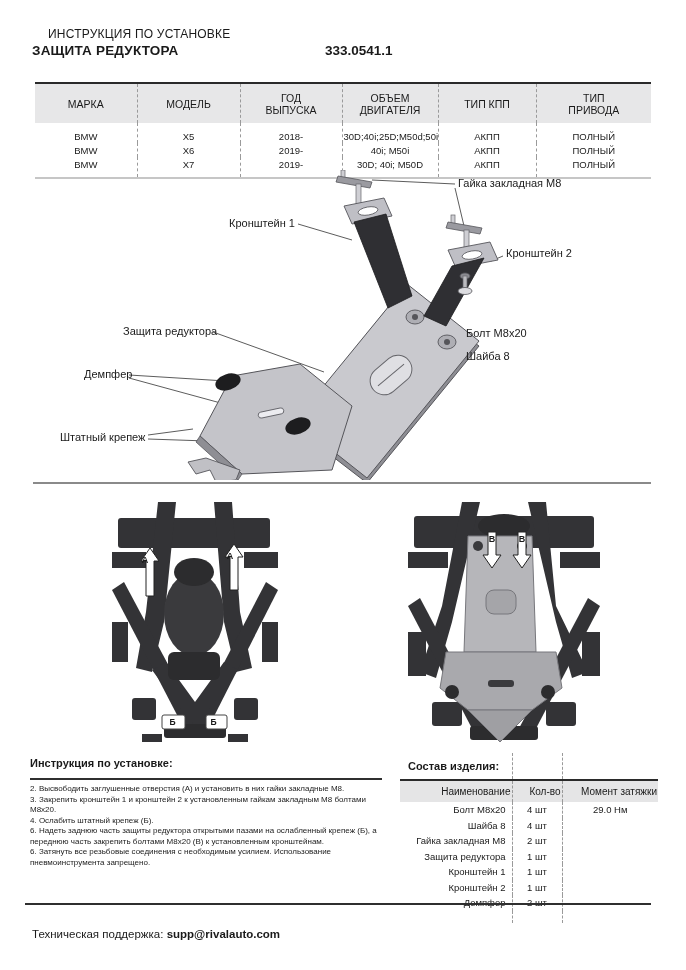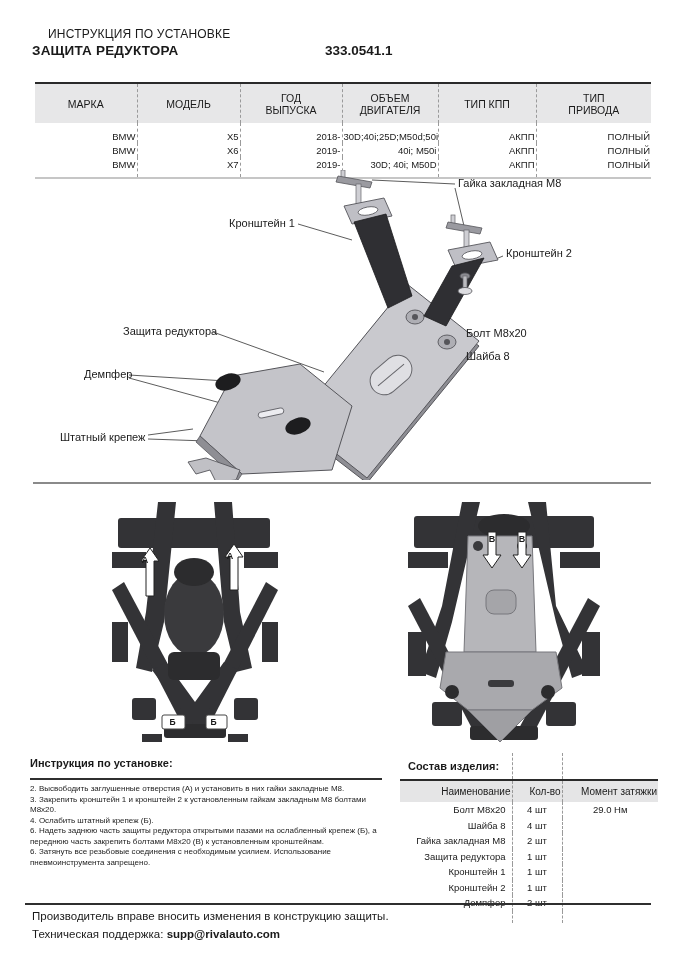--- a/index.html
+++ b/index.html
@@ -10,21 +10,21 @@
   
   .hdr-sub{left:48px;top:27px;font-size:12px;letter-spacing:.2px;}
   .hdr-title{left:32px;top:43px;font-size:13.5px;font-weight:bold;letter-spacing:.2px;}
   .hdr-part{left:325px;top:43px;font-size:13.5px;font-weight:bold;}
 
   
   .vtable{left:35px;top:82px;width:616px;border-collapse:collapse;table-layout:fixed;
           border-top:2px solid #2a2a2a;border-bottom:2px solid #c6c6c6;}
   .vtable th{background:#e7e7e8;font-weight:normal;font-size:10.5px;height:37px;
              text-align:center;vertical-align:middle;white-space:pre-line;line-height:12px;}
-  .vtable td{font-size:9.5px;text-align:right;vertical-align:middle;height:14px;padding:0 1px;
+  .vtable td{font-size:9.5px;text-align:center;vertical-align:middle;height:14px;padding:0 1px;
              white-space:nowrap;overflow:hidden;}
   .vtable th:not(:first-child),.vtable td:not(:first-child){border-left:1px dashed #9a9a9a;}
   .vtable tbody tr:first-child td{padding-top:6px;}
   .vtable tbody tr:last-child td{padding-bottom:6px;}
 
   
   .dlabel{font-size:11px;white-space:nowrap;}
 
   
   .rule{background:#8a8a8a;height:2px;}
@@ -339,19 +339,18 @@
     <tbody>
         <tr class="spacer">
       <td class="c1"></td>
           <td class="c2"></td>
           <td class="c3"></td>
     </tr>
   </tbody>
     </table>
 
   <div class="abs foot-rule"></div>
-  <div class="abs foot-1">Производитель вправе вносить изменения в конструкцию защиты.</div>
   <div class="abs foot-2">
     <span>Техническая поддержка:</span>
     <b>supp@rivalauto.com</b>
   </div>
 
 </div>
 
 </body></html>

